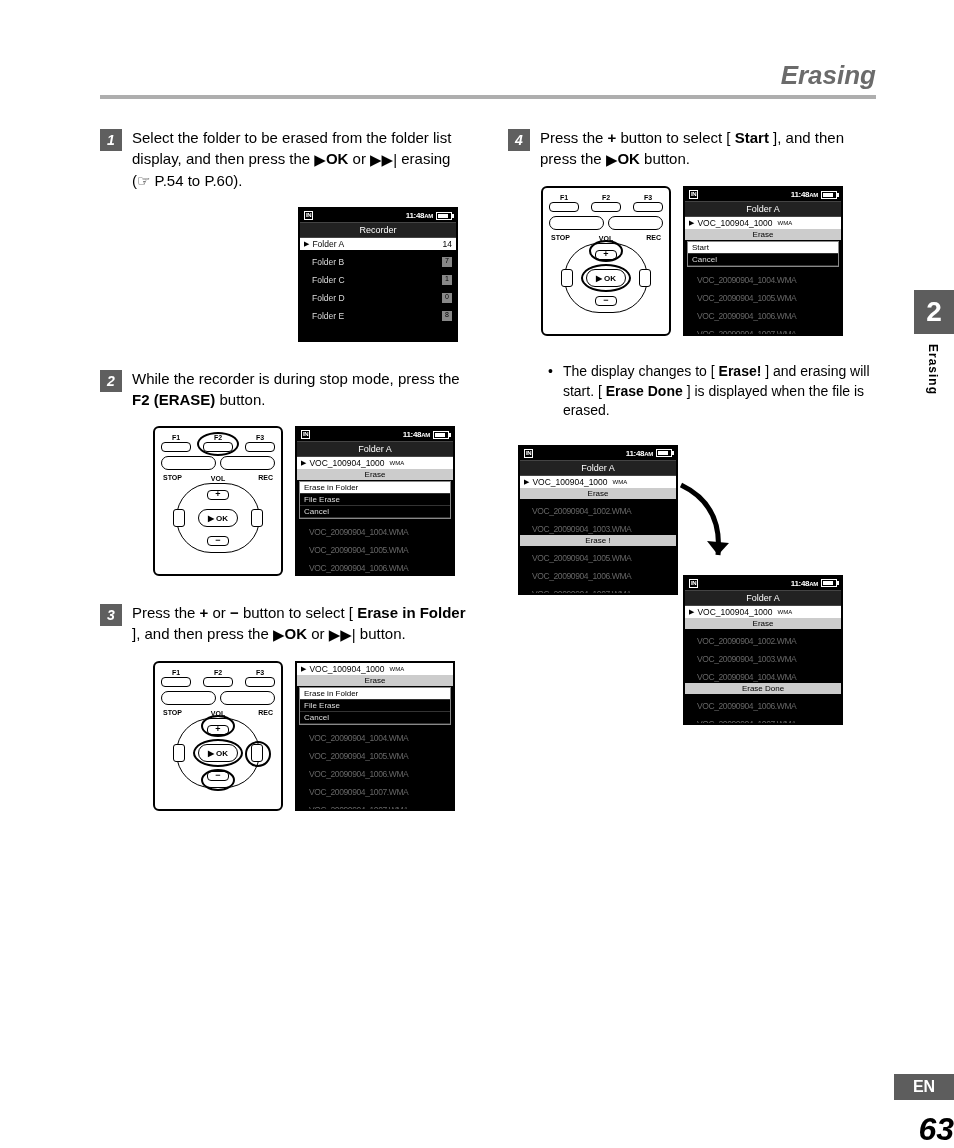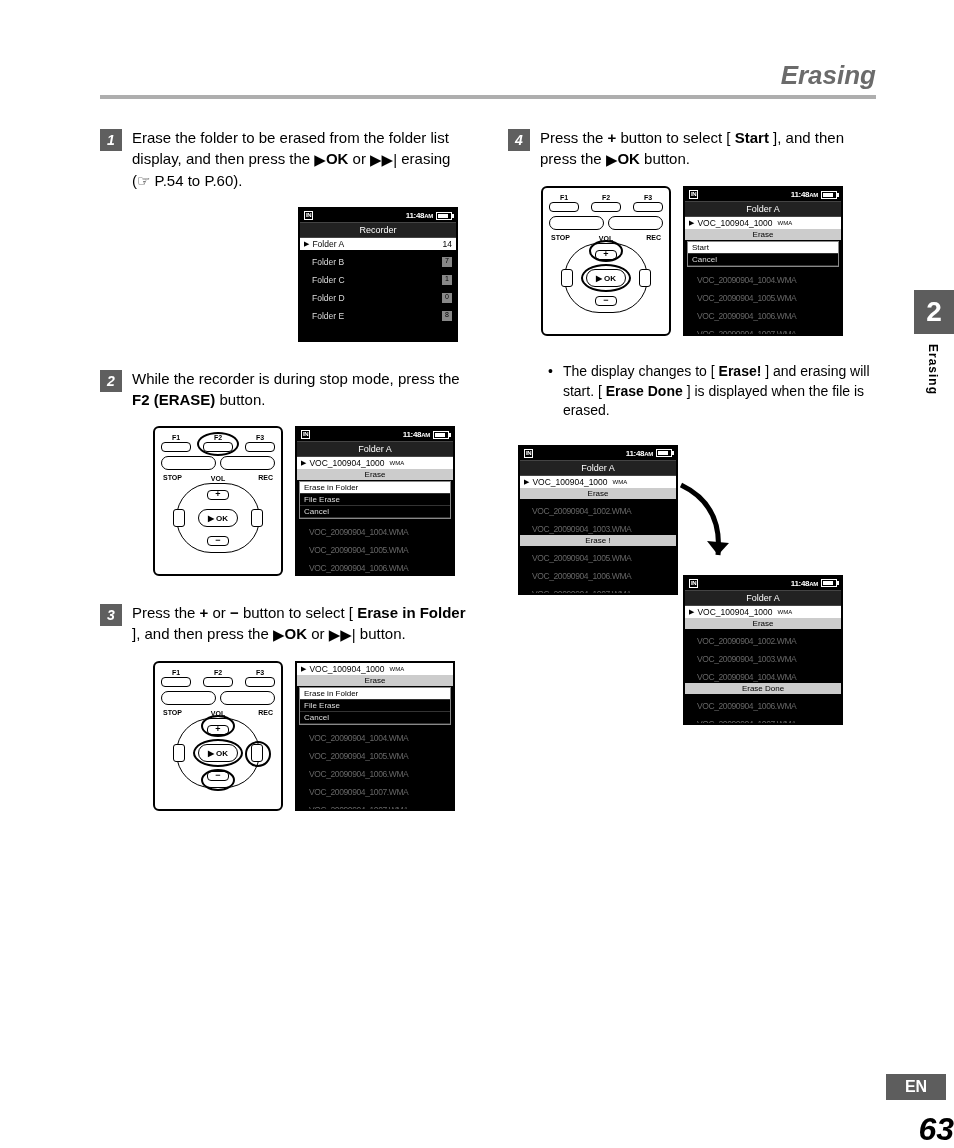--- a/index.html
+++ b/index.html
@@ -318,21 +318,21 @@
   }
   .side-tab .vtext {
     writing-mode: vertical-rl;
     font-weight: 700;
     font-size: 12px;
     padding: 10px 12px;
     letter-spacing: 1px;
   }
   .en-badge {
     position: absolute;
-    right: 8px;
+    right: 0;
     bottom: 48px;
     background: #5d5d5d;
     color: #fff;
     font-weight: 700;
     width: 60px;
     text-align: center;
     padding: 4px 0;
     font-size: 16px;
   }
   .page-num {
@@ -376,21 +376,21 @@
   <div class="header-title">Erasing</div>
   <div class="header-rule"></div>
 
   <div class="columns">
 
     <div class="col">
 
       <div class="step">
         <div class="step-num">1</div>
         <div class="step-text">
-          <span>Erase the folder to be erased from the folder list display, and then press the </span>
+          <span>Select the folder to be erased from the folder list display, and then press the </span>
           <span class="inline-icon">▶</span><b>OK</b>
           <span> or </span>
           <span class="inline-icon">▶▶|</span>
           <span> erasing (☞ P.54 to P.60).</span>
         </div>
       </div>
 
       <div class="figures" style="justify-content:flex-end; margin-right:10px;">
 
         <div class="screen tall">

